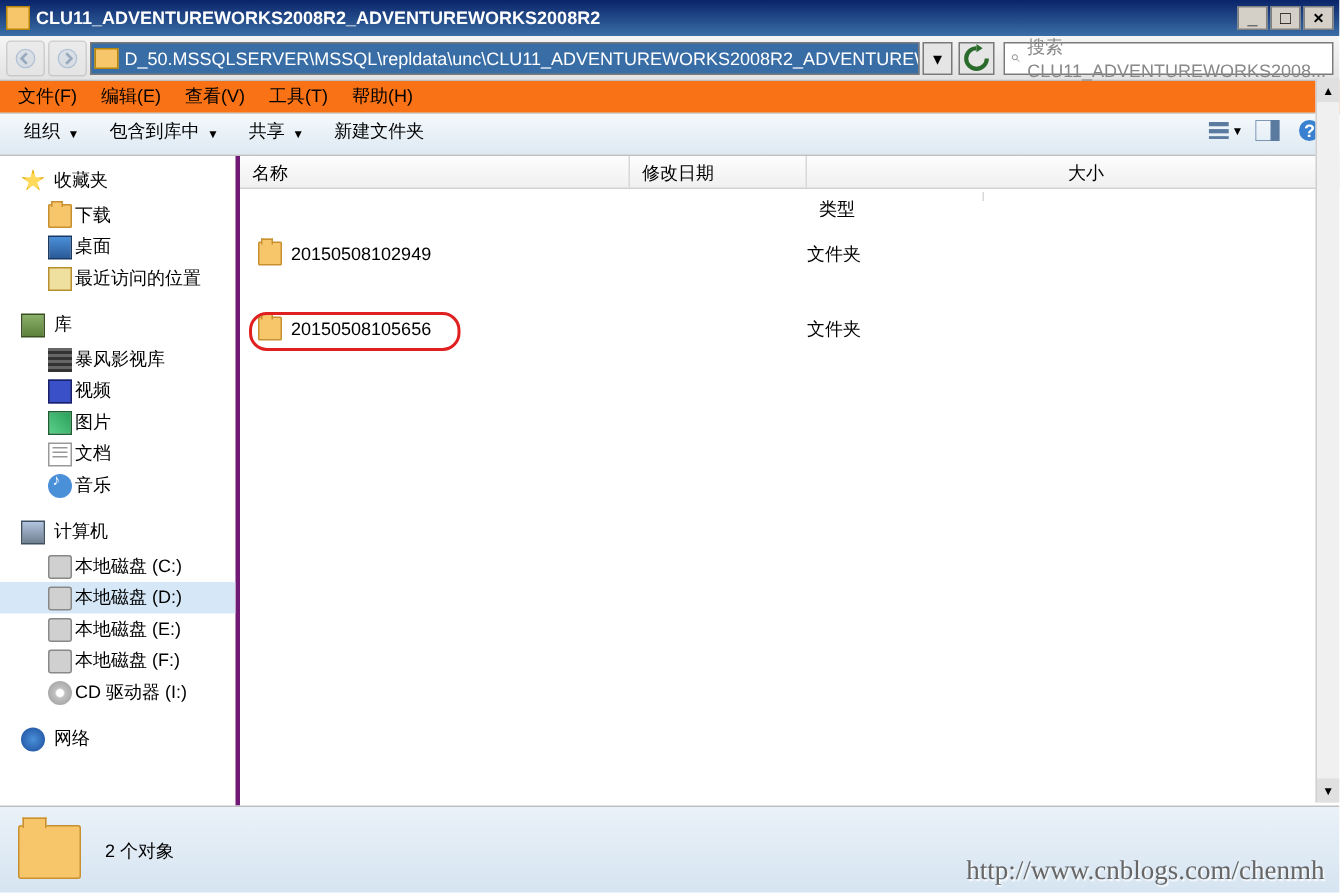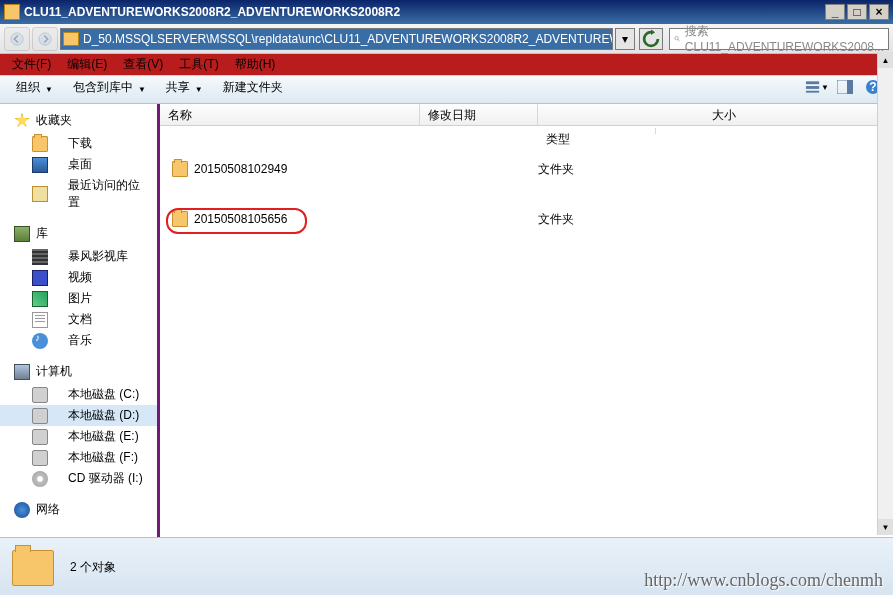--- a/index.html
+++ b/index.html
@@ -18,36 +18,36 @@
   .navbtn.disabled { opacity:0.5; }
   .navbtn svg { width:14px; height:14px; }
   .addrbar { flex:1; height:22px; background:#396da5; border:1px solid #7a7a7a; display:flex; align-items:center; padding:0 2px; color:#fff; font-size:11px; font-family: Consolas, monospace; overflow:hidden; white-space:nowrap; }
   .addrbar .foldericon { width:16px; height:14px; background:#f7c66a; border:1px solid #b8860b; margin-right:4px; flex:none; }
   .addr-drop { width:20px; height:22px; background:#e5e5e5; border:1px solid #7a7a7a; display:flex; align-items:center; justify-content:center; cursor:pointer; }
   .refresh { width:24px; height:22px; background:#e5e5e5; border:1px solid #7a7a7a; display:flex; align-items:center; justify-content:center; cursor:pointer; margin-left:2px; }
   .searchbox { width:220px; height:22px; background:#fff; border:1px solid #7a7a7a; display:flex; align-items:center; padding:0 4px; color:#888; margin-left:4px; }
   .searchbox svg { width:14px; height:14px; margin-right:4px; }
   
   
-  .menubar { height:22px; background:#b91c1c; border-bottom:1px solid #d0d0d0; display:flex; align-items:center; padding:0 4px; gap:0; }
+  .menubar { height:22px; background:#f97316; border-bottom:1px solid #d0d0d0; display:flex; align-items:center; padding:0 4px; gap:0; }
   .menubar .menuitem { padding:2px 8px; cursor:pointer; }
   
   
   .cmdbar { height:28px; background:linear-gradient(#f5f9fc,#dde9f2); border-bottom:1px solid #c0c0c0; display:flex; align-items:flex-start; padding:0 8px; gap:4px; }
   .cmdbtn { padding:3px 8px; cursor:pointer; display:flex; align-items:center; gap:3px; border-radius:2px; }
   .cmdbtn .caret::after { content:"▼"; font-size:8px; margin-left:2px; }
   .cmdbar .spacer { flex:1; }
   .cmdbar .iconbtn { width:24px; height:22px; display:flex; align-items:center; justify-content:center; cursor:pointer; border-radius:2px; }
   
   
   .mainarea { display:flex; height: calc(595px - 22px - 30px - 22px - 28px - 60px); }
   .sidebar { width:160px; background:#fff; border-right:3px solid #701a75; padding:6px 0; overflow:auto; }
   .sidegroup { margin-bottom:10px; }
   .sidehead { display:flex; align-items:center; gap:6px; padding:2px 10px 4px 14px; font-size:12px; }
-  .sideitem { display:flex; align-items:center; gap:20px; padding:2px 10px 2px 32px; cursor:pointer; }
+  .sideitem { display:flex; align-items:center; gap:2px; padding:2px 10px 2px 32px; cursor:pointer; }
   .sideitem.selected { background:#d6e8f8; }
   .ic { width:16px; height:16px; flex:none; display:inline-block; }
   .ic-star { background: radial-gradient(circle,#ffd95a 40%,#e0a800 60%); clip-path: polygon(50% 0,61% 35%,98% 35%,68% 57%,79% 91%,50% 70%,21% 91%,32% 57%,2% 35%,39% 35%); }
   .ic-folder { background:#f7c66a; border:1px solid #c89030; border-radius:1px; position:relative; }
   .ic-folder::before { content:""; position:absolute; top:-3px; left:1px; width:6px; height:3px; background:#f7c66a; border:1px solid #c89030; border-bottom:none; }
   .ic-desktop { background:linear-gradient(#4a90d9,#2a5a99); border:1px solid #1a3a66; }
   .ic-recent { background:#f0e0a0; border:1px solid #b89030; }
   .ic-lib { background:linear-gradient(#8ab06a,#5a803a); border:1px solid #3a5020; }
   .ic-video { background:#3a50c9; border:1px solid #1a2066; }
   .ic-filmlike { background: repeating-linear-gradient(0deg,#333 0 2px,#666 2px 4px); }

